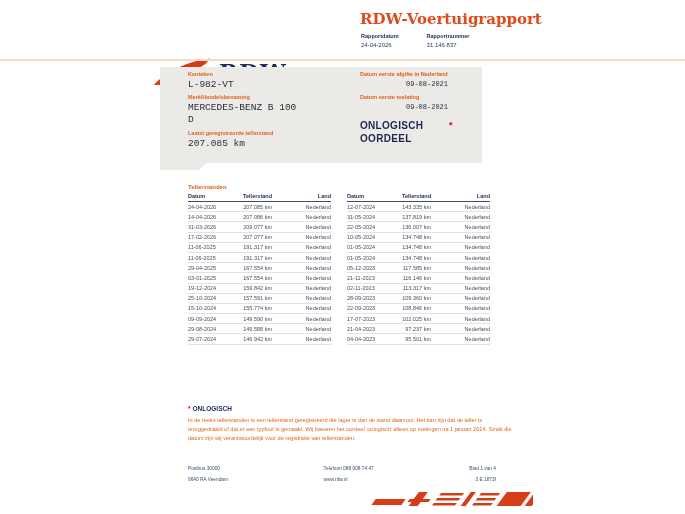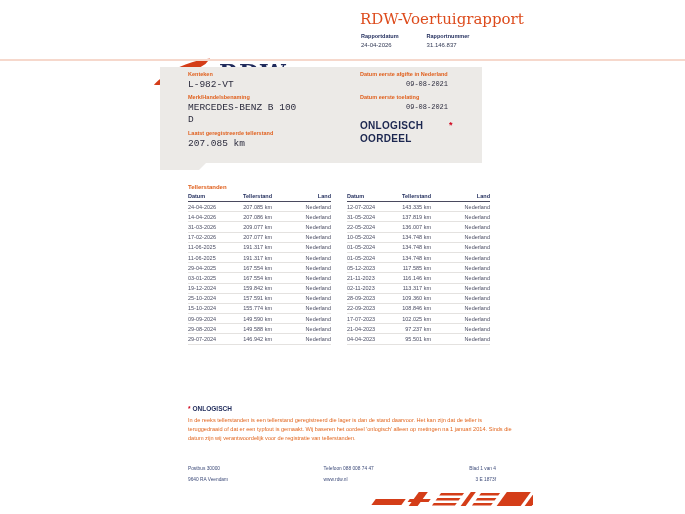--- a/index.html
+++ b/index.html
@@ -4,21 +4,21 @@
 <style>
   * { box-sizing: border-box; margin: 0; padding: 0; }
   html,body { background:#ffffff; }
   body { font-family:"Liberation Sans", sans-serif; }
   .page { position:relative; width:685px; height:514px; background:#ffffff; overflow:hidden; }
 
   
   .logo { position:absolute; left:152px; top:12px; display:flex; align-items:center; gap:7px;margin-top:43px; }
   .logo svg { width:60px; height:33px; display:block; }
   .logo-text { font-family:"DejaVu Serif", serif; font-weight:bold; font-size:23px; color:#202b5c; letter-spacing:1px; }
-  .report-title { position:absolute; left:360px; top:10px; font-family:"DejaVu Serif", serif; font-weight:normal; font-size:15px; color:#dd4b1c; }
+  .report-title { position:absolute; left:360px; top:10px; font-family:"DejaVu Serif", serif; font-weight:bold; font-size:15px; color:#dd4b1c; }
   .report-meta { position:absolute; left:361px; top:33px; display:flex; gap:28px; }
   .meta-label { font-size:5.5px; font-weight:bold; color:#1e2a5a; }
   .meta-value { font-size:6px; color:#333a55; margin-top:3px; }
 
   .divider { position:absolute; left:0; top:59px; width:685px; height:2px; background:#f6d8cc; }
 
   
   .panel { position:absolute; left:160px; top:67px; width:322px; height:96px; background:#eceae7; }
   .panel-tab { position:absolute; left:160px; top:163px; width:46px; height:7px; background:#eceae7;
                clip-path:polygon(0 0,100% 0,calc(100% - 7px) 100%,0 100%); }

